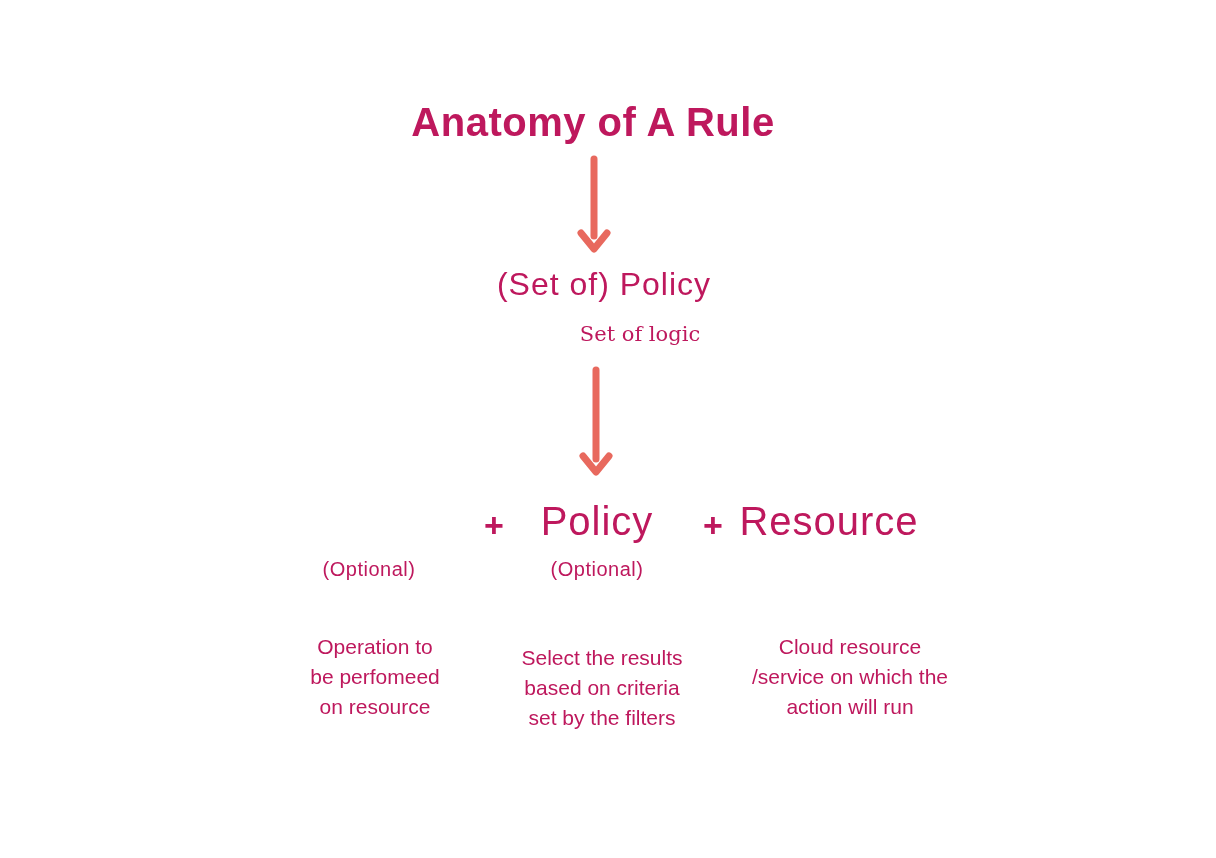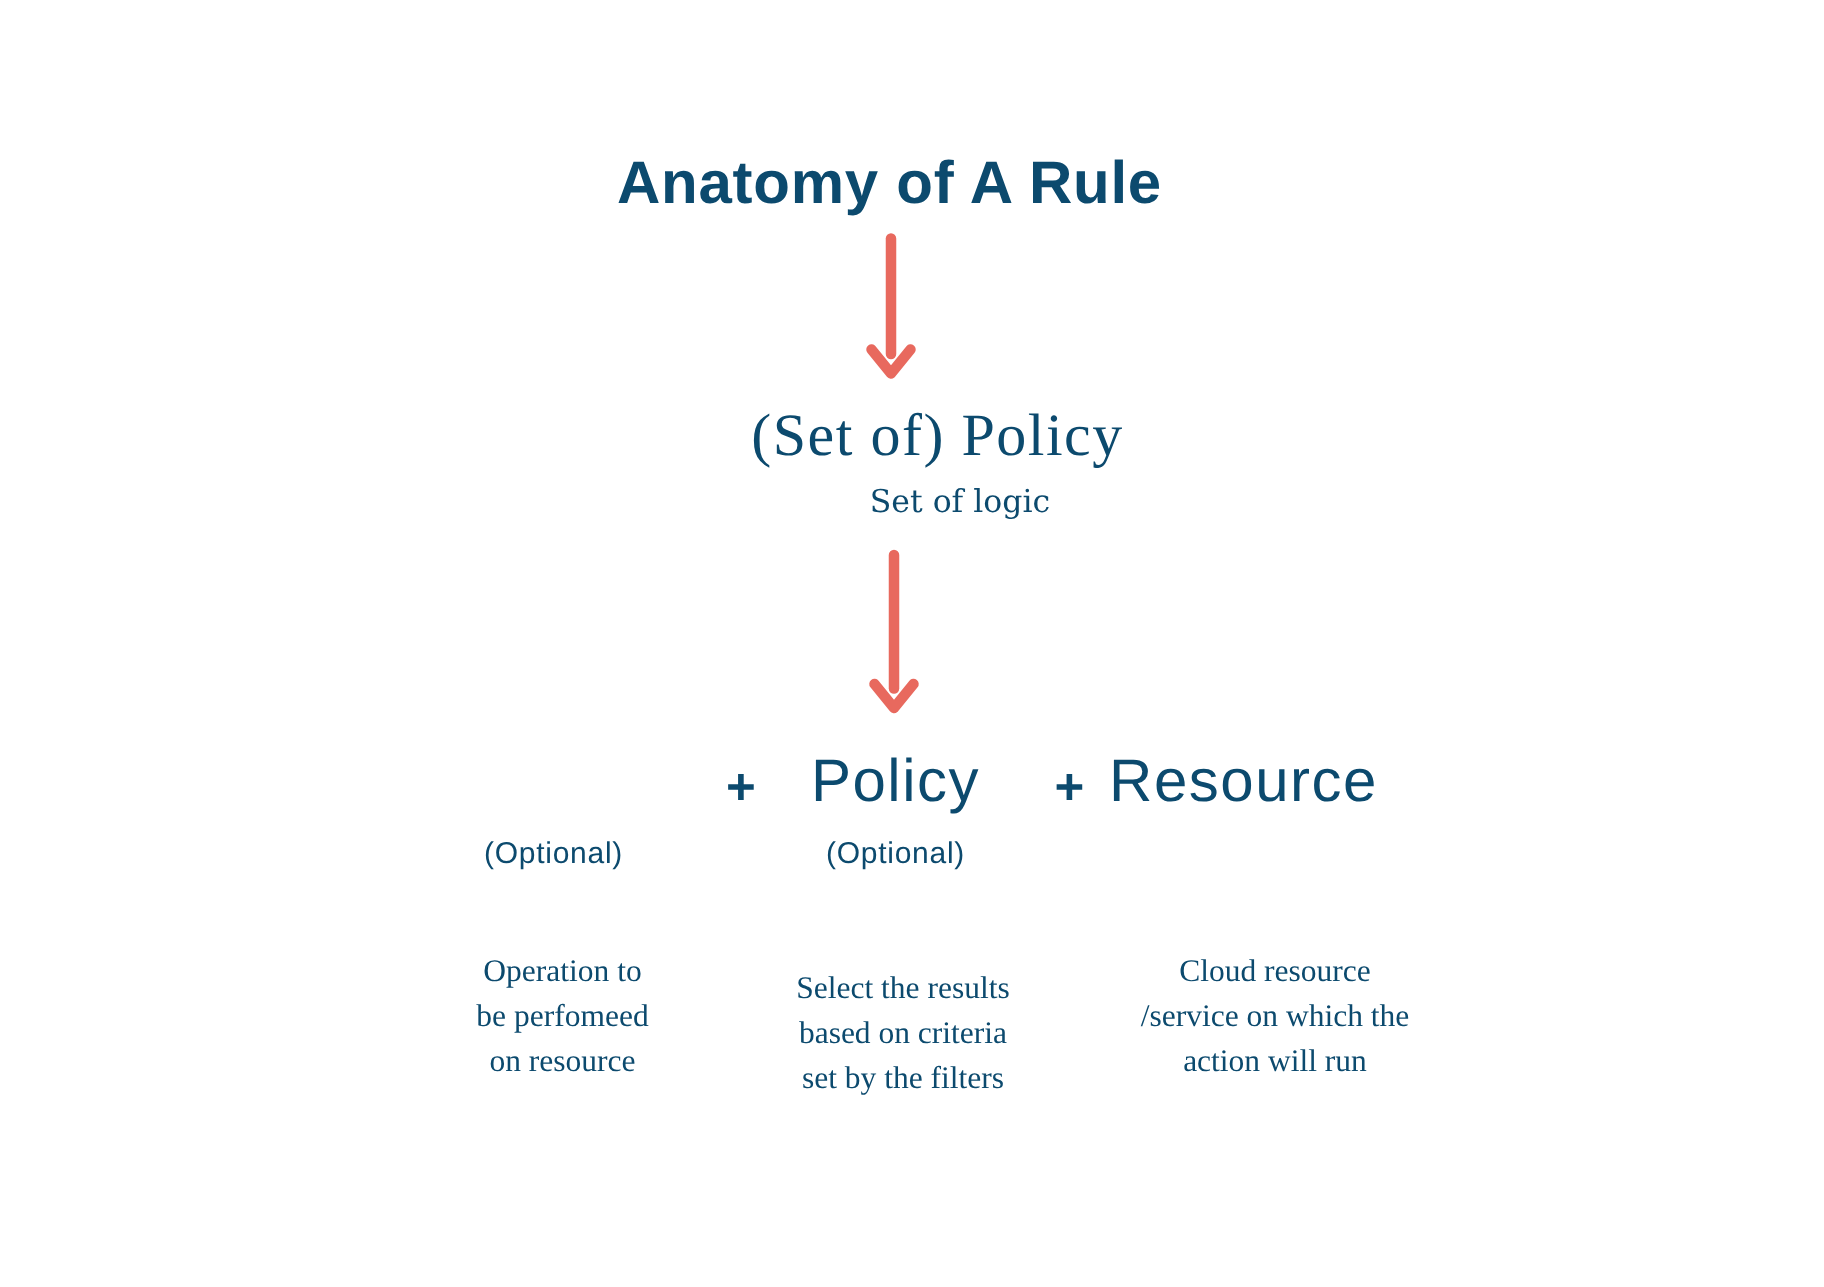--- a/index.html
+++ b/index.html
@@ -3,21 +3,21 @@
 <meta charset="utf-8">
 <style>
   * { margin: 0; padding: 0; box-sizing: border-box; }
   html, body { background: #ffffff; }
 
   .canvas {
     position: relative;
     width: 1216px;
     height: 858px;
     background: #ffffff;
-    color: #0c4a6e;
+    color: #be185d;
     font-family: "Liberation Sans", sans-serif;
     overflow: hidden;
   }
 
   .abs {
     position: absolute;
     transform: translateX(-50%);
     white-space: nowrap;
   }
 
@@ -36,26 +36,25 @@
   .arrow path {
     fill: none;
     stroke-width: 7;
     stroke-linecap: round;
     stroke-linejoin: round;
   }
   .arrow-top { left: 574px; top: 154px; }
   .arrow-mid { left: 576px; top: 366px; }
 
   .policy-label {
-    left: 625px;
+    left: 604px;
     top: 266px;
-    font-size: 40px;
+    font-size: 32px;
     font-weight: 300;
     letter-spacing: 1px;
-    font-family: Liberation Serif, serif;
   }
 
   .policy-sublabel {
     left: 600px;
     top: 322px;
     font-size: 21px;
     font-family: "DejaVu Serif", serif;
     margin-left: 40px;
   }
 
@@ -83,21 +82,21 @@
     font-weight: 300;
     letter-spacing: 0.5px;
   }
   .qual-action { left: 369px; }
   .qual-filter { left: 597px; }
 
   .desc {
     top: 632px;
     font-size: 21px;
     line-height: 30px;
-    font-family: Liberation Serif, serif;
+    font-family: Liberation Sans, sans-serif;
     white-space: pre-line;
     text-align: center;
   }
   .desc-action   { left: 375px; }
   .desc-filter   { left: 602px; margin-top: 11px; }
   .desc-resource { left: 850px; }
 </style>
 </head>
 <body>
 

